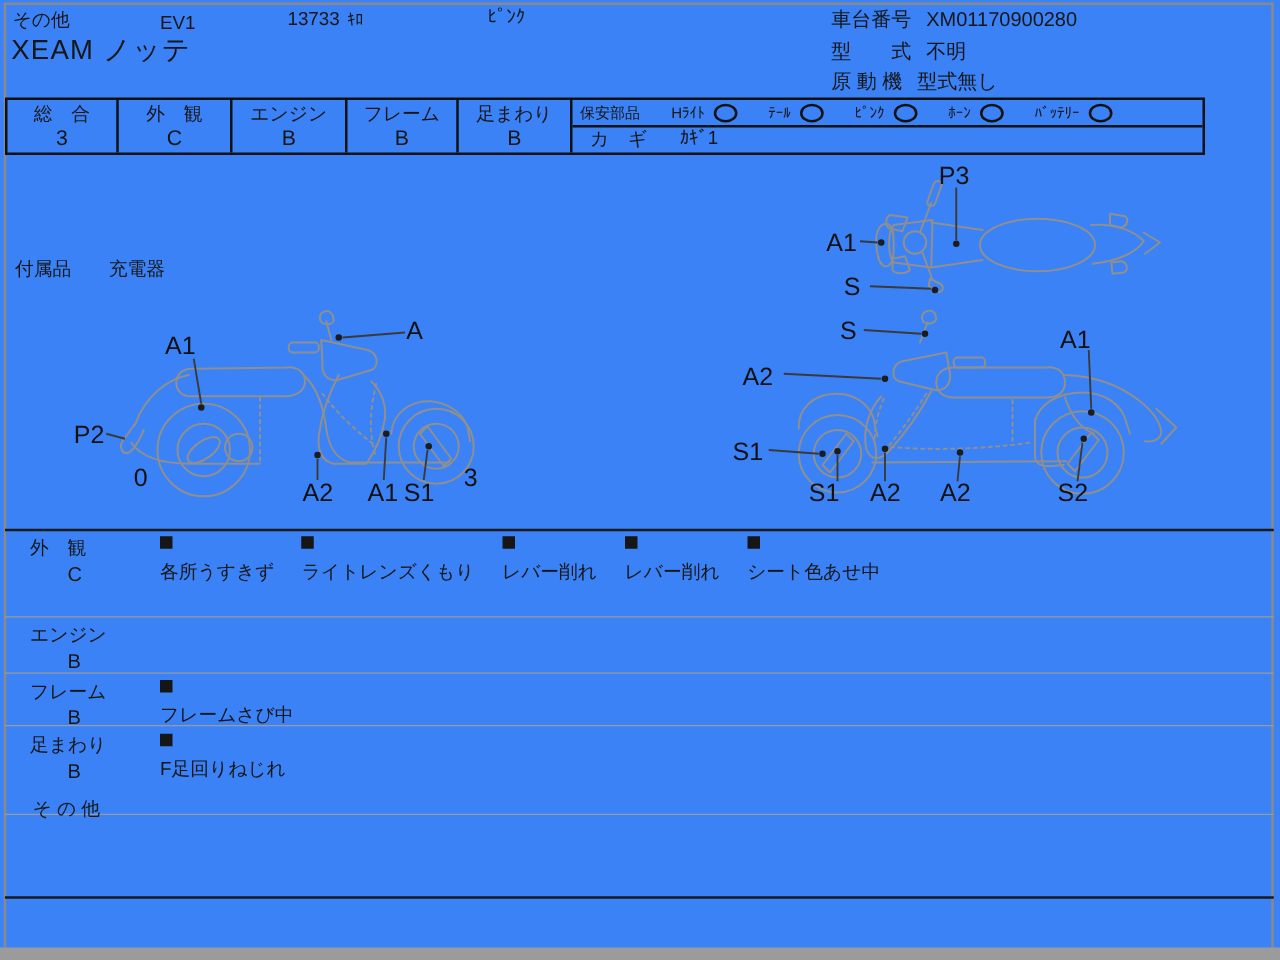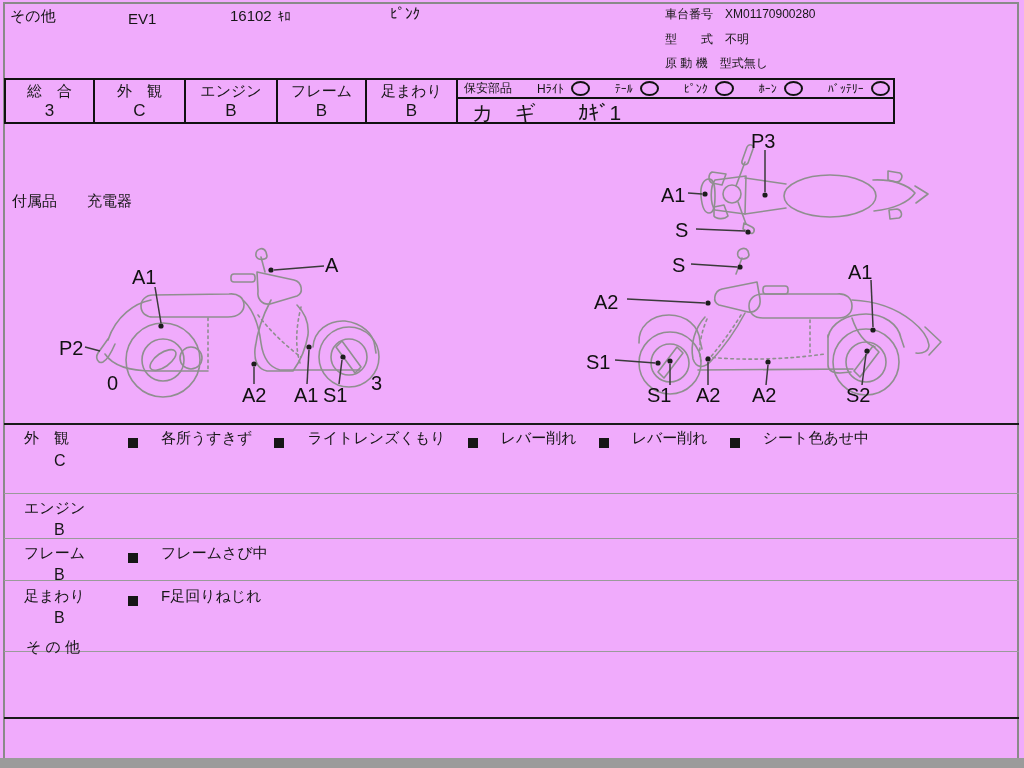--- a/index.html
+++ b/index.html
@@ -1,83 +1,84 @@
 <!DOCTYPE html>
 <html><head>
 <meta charset="utf-8">
 <style>
   html,body { margin:0; padding:0; background:#e8e8e8; }
   .sheet {
-    position:relative; width:1024px; height:768px; background:#f0abfc;
+    position:relative; width:1024px; height:768px; background:#3b82f6;
     font-family:"Liberation Sans","DejaVu Sans",sans-serif; color:#161616;
     overflow:hidden;
   }
   .abs { position:absolute; white-space:nowrap; }
 
   
   .edge { position:absolute; background:#8a8a8a; }
 
   
   .h-small { font-size:15px; }
   .h-big   { font-size:22px; letter-spacing:1px; }
-  .h-right { font-size:12px; }
+  .h-right { font-size:16px; }
   .h-right .val { margin-left:12px; }
   .unit { font-size:13px; margin-left:6px; }
 
   
   .gtable {
-    position:absolute; left:4px; top:78px; width:891px; height:46px;
+    position:absolute; left:4px; top:78px; width:960px; height:46px;
     box-sizing:border-box; border-top:2px solid #111; border-bottom:2px solid #111;
     border-left:2px solid #111; border-right:2px solid #111; display:flex;
   }
   .gcell {
     border-right:2px solid #111; box-sizing:border-box; text-align:center;
     display:flex; flex-direction:column; justify-content:space-between;
     padding:2px 0 1px 0; flex:none;
   }
   .glabel { font-size:15px; }
   .gvalue { font-size:17px; }
   .gsafety { flex:1; display:flex; flex-direction:column; }
   .srow1 {
     height:22px; border-bottom:2px solid #111; display:flex; align-items:center;
     padding-left:6px; gap:25px; font-size:12px; box-sizing:border-box;
   }
-  .srow2 { flex:1; display:flex; align-items:center; padding-left:14px; font-size:21px; }
-  .srow2 .keyval { margin-left:42px; }
+  .srow2 { flex:1; display:flex; align-items:flex-start; padding-left:14px; font-size:15px; }
+  .srow2 .keyval { margin-left:26px; }
   .sitem { display:inline-flex; align-items:center; gap:7px; }
   .circle { width:15px; height:11px; border:2.5px solid #111; border-radius:50%; display:inline-block; }
 
   
   .acc { font-size:15px; }
   .scooter { position:absolute; }
   .scooter svg { position:absolute; left:0; top:0; }
   .dlabel { position:absolute; font-size:20px; color:#111; white-space:nowrap; }
 
   
   .hline { position:absolute; left:4px; width:1015px; }
   .sec-label { font-size:15px; }
   .sec-grade { font-size:16px; }
   .notes { position:absolute; display:flex; gap:22px; font-size:15px; align-items:center; }
-  .note  { display:inline-flex; align-items:flex-end; gap:23px; }
+  .note  { display:inline-flex; align-items:flex-start; gap:9px;flex-direction:column; }
   .bullet { width:10px; height:10px; background:#161616; flex:none; }
 </style>
 </head>
 <body>
 
 <div class="sheet">
 
   <div class="edge" style="left:3px;top:2px;width:1016px;height:2px;"></div>
   <div class="edge" style="left:3px;top:2px;width:2px;height:756px;"></div>
   <div class="edge" style="left:1017px;top:2px;width:2px;height:756px;"></div>
   <div class="edge" style="left:0;top:758px;width:1024px;height:10px;background:#9b9b9b;"></div>
 
   <span class="abs h-small" style="left:10px;top:7px;">その他</span>
   <span class="abs h-small" style="left:128px;top:10px;">EV1</span>
-  <span class="abs h-small" style="left:230px;top:7px;"><span>16102</span><span class="unit">ｷﾛ</span></span>
+  <span class="abs h-small" style="left:230px;top:7px;"><span>13733</span><span class="unit">ｷﾛ</span></span>
   <span class="abs h-small" style="left:390px;top:5px;">ﾋﾟﾝｸ</span>
+  <span class="abs h-big" style="left:9px;top:25px;">XEAM ノッテ</span>
 
   <span class="abs h-right" style="left:665px;top:6px;"><span>車台番号</span><span class="val">XM01170900280</span></span>
   <span class="abs h-right" style="left:665px;top:31px;"><span>型　　式</span><span class="val">不明</span></span>
   <span class="abs h-right" style="left:665px;top:55px;"><span>原 動 機</span><span class="val">型式無し</span></span>
 
   <div class="gtable">
     <div class="gcell" style="width:89px;">
         <div class="glabel">総　合</div>
         <div class="gvalue">3</div>
       </div>
@@ -121,21 +122,21 @@
             <span class="circle"></span>
           </span>
       </div>
       <div class="srow2">
         <span>カ　ギ</span>
         <span class="keyval">ｶｷﾞ1</span>
       </div>
     </div>
   </div>
 
-  <span class="abs acc" style="left:12px;top:192px;text-align:center;"><span>付属品</span><span style="margin-left:30px;">充電器</span></span>
+  <span class="abs acc" style="left:12px;top:206px;text-align:center;"><span>付属品</span><span style="margin-left:30px;">充電器</span></span>
 
   <div class="scooter" style="left:648px;top:130px;width:290px;height:118px;">
     <svg width="290" height="118" viewBox="0 0 290 118">
       <g fill="none" stroke="#8f8f8f" stroke-width="1.6" stroke-linejoin="round" stroke-linecap="round">
         <path d="M53,66 C52,55 56,49 61,49 C66,49 67,56 67,66 C67,76 66,83 61,83 C56,83 54,77 53,66 Z"></path>
         <path d="M67,50 C62,56 62,74 67,80 L97,84 L98,46 Z"></path>
         <circle cx="84" cy="64" r="9"></circle>
         <path d="M88,56 L97,32"></path>
         <path d="M94,31 L99,17 C101,13 107,15 105,19 L100,33 C98,36 93,35 94,31 Z"></path>
         <path d="M90,72 L98,94"></path>

